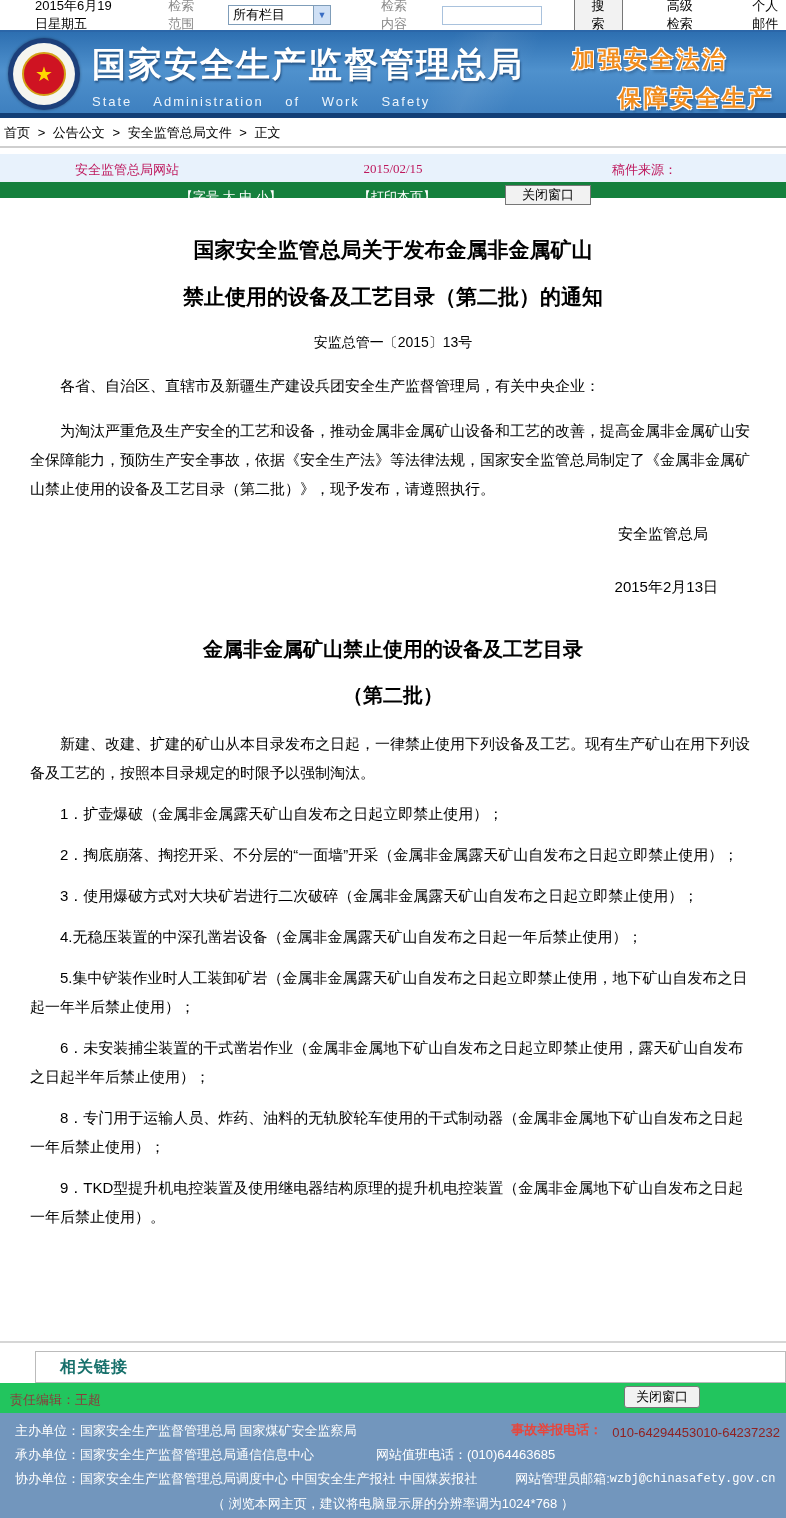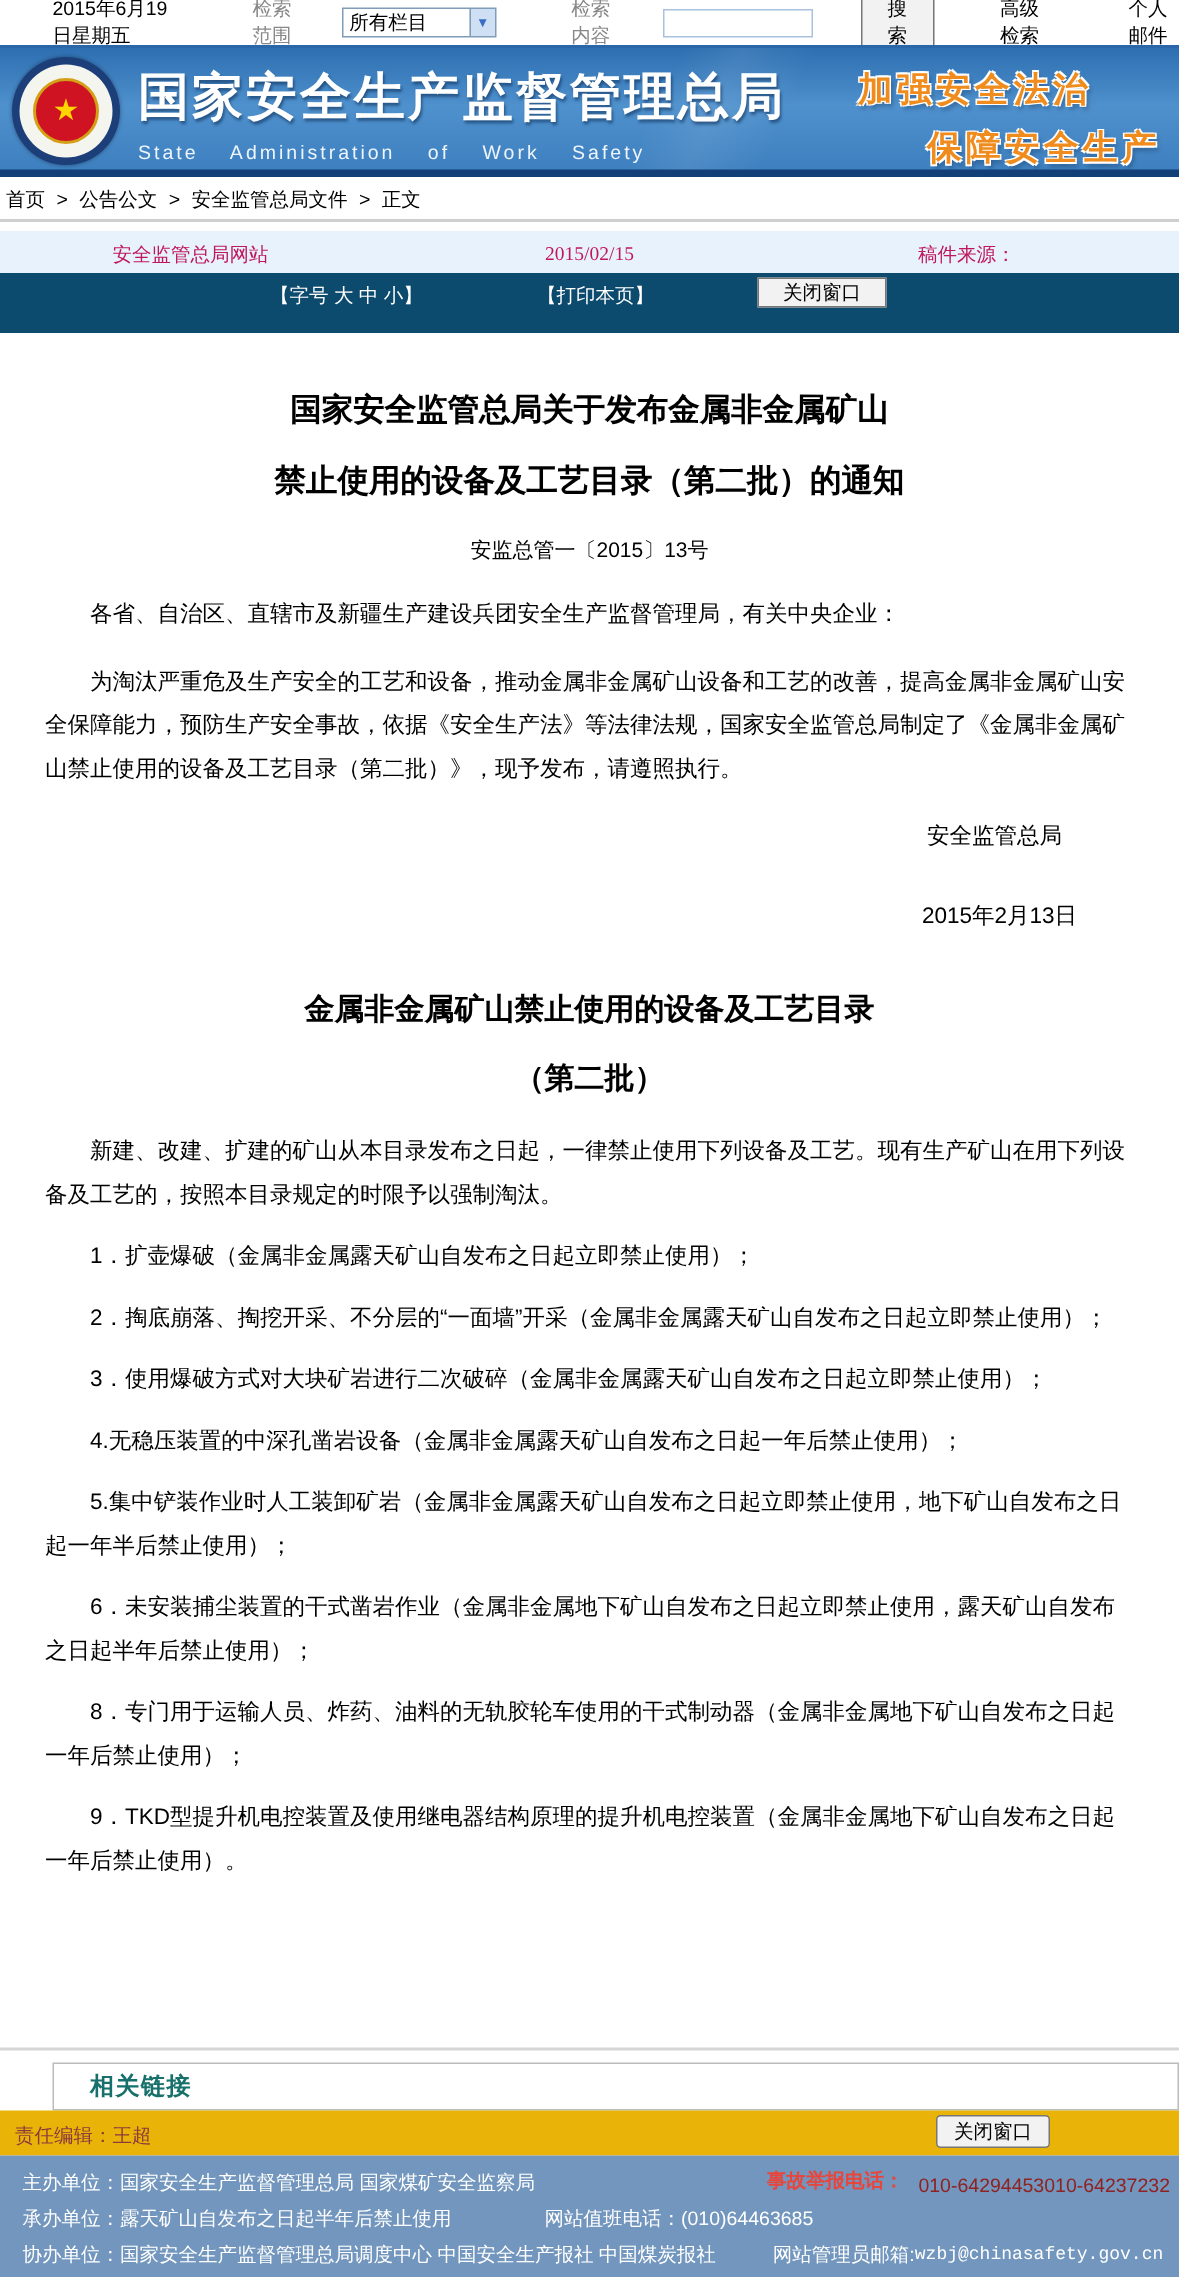--- a/index.html
+++ b/index.html
@@ -106,21 +106,21 @@
   .metabar {
     height:28px; margin-top:6px; background:#e8f2fc; position:relative;
     font-size:13px; color:#be185d;
   }
   .metabar .src  { position:absolute; left:75px;  top:7px; }
   .metabar .dte  { position:absolute; left:50%; top:7px; transform:translateX(-50%); font-family:Liberation Serif, serif; }
   .metabar .orig { position:absolute; left:612px; top:7px; }
 
   
   .toolbar {
-    height:40px; background:#0c4a6e; position:relative; color:#fff; font-size:13px;
+    height:16px; background:#15803d; position:relative; color:#fff; font-size:13px;
   }
   .toolbar .fontsize { position:absolute; left:180px; top:6px; cursor:pointer; }
   .toolbar .print    { position:absolute; left:358px; top:6px; cursor:pointer; }
   .toolbar .close-btn{
     position:absolute; left:505px; top:3px; width:86px; height:20px;
     font-size:13px;
   }
 
   
   .article {
@@ -140,21 +140,21 @@
 
   
   .related-rule { border-top:2px solid #d6d6d6; margin-top:8px; }
   .related-box {
     margin:8px 0 0 35px; border:1px solid #bbb; height:32px;
     display:flex; align-items:center;
   }
   .related-title { color:#17706b; font-weight:bold; font-size:16px; margin-left:24px; letter-spacing:1px; }
 
   
-  .editorbar { height:30px; position:relative; background:#eab308; }
+  .editorbar { height:30px; position:relative; background:#22c55e; }
   .editorbar .editor { position:absolute; left:10px; top:8px; font-size:13px; color:#8a3c3c; }
   .editorbar .close-btn2 {
     position:absolute; right:86px; top:3px; width:76px; height:22px;
     border-radius:3px; font-size:13px;
   }
 
   
   .footer {
     background:#7296bd; color:#fff; font-size:13px; position:relative;
     padding:6px 0 4px;
@@ -264,21 +264,21 @@
 <div class="editorbar">
   <span class="editor">责任编辑：王超</span>
   <button class="btn close-btn2">关闭窗口</button>
 </div>
 
 <div class="footer">
   <div class="frow">
     <span>主办单位：国家安全生产监督管理总局  国家煤矿安全监察局</span>
   </div>
   <div class="frow">
-    <span>承办单位：露天矿山自发布之日起半年后禁止使用</span>
+    <span>承办单位：国家安全生产监督管理总局通信信息中心</span>
     <span class="mid">网站值班电话：(010)64463685</span>
   </div>
   <div class="frow">
     <span>协办单位：国家安全生产监督管理总局调度中心 中国安全生产报社 中国煤炭报社</span>
     <span class="mid2">网站管理员邮箱:</span>
     <span class="email">wzbj@chinasafety.gov.cn</span>
   </div>
   <div class="footer-right">
     <span class="report">事故举报电话：</span>
     <span class="phones">

